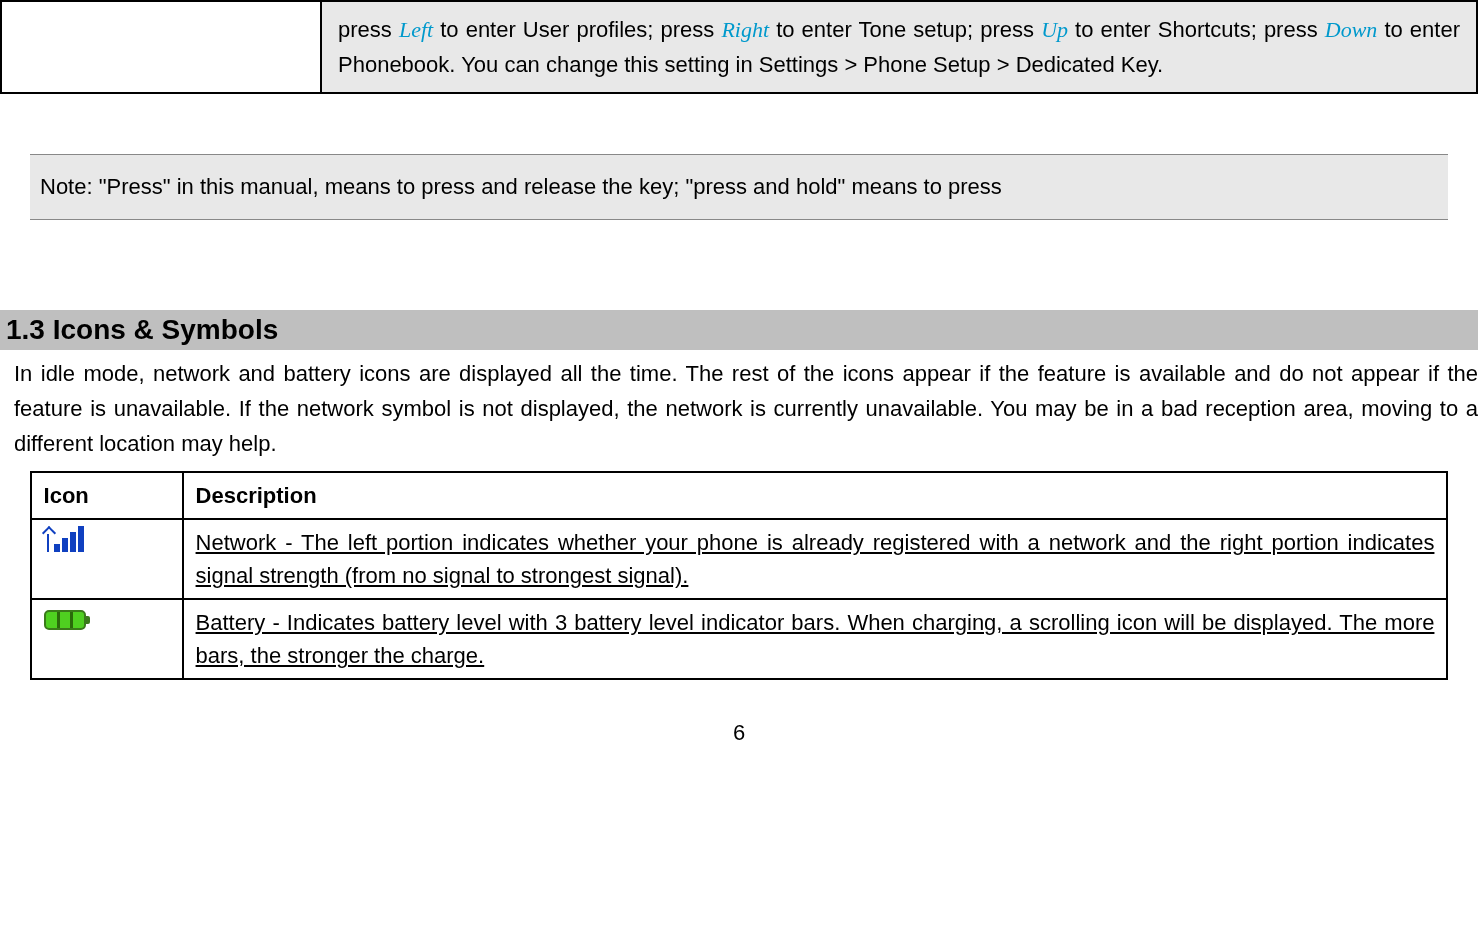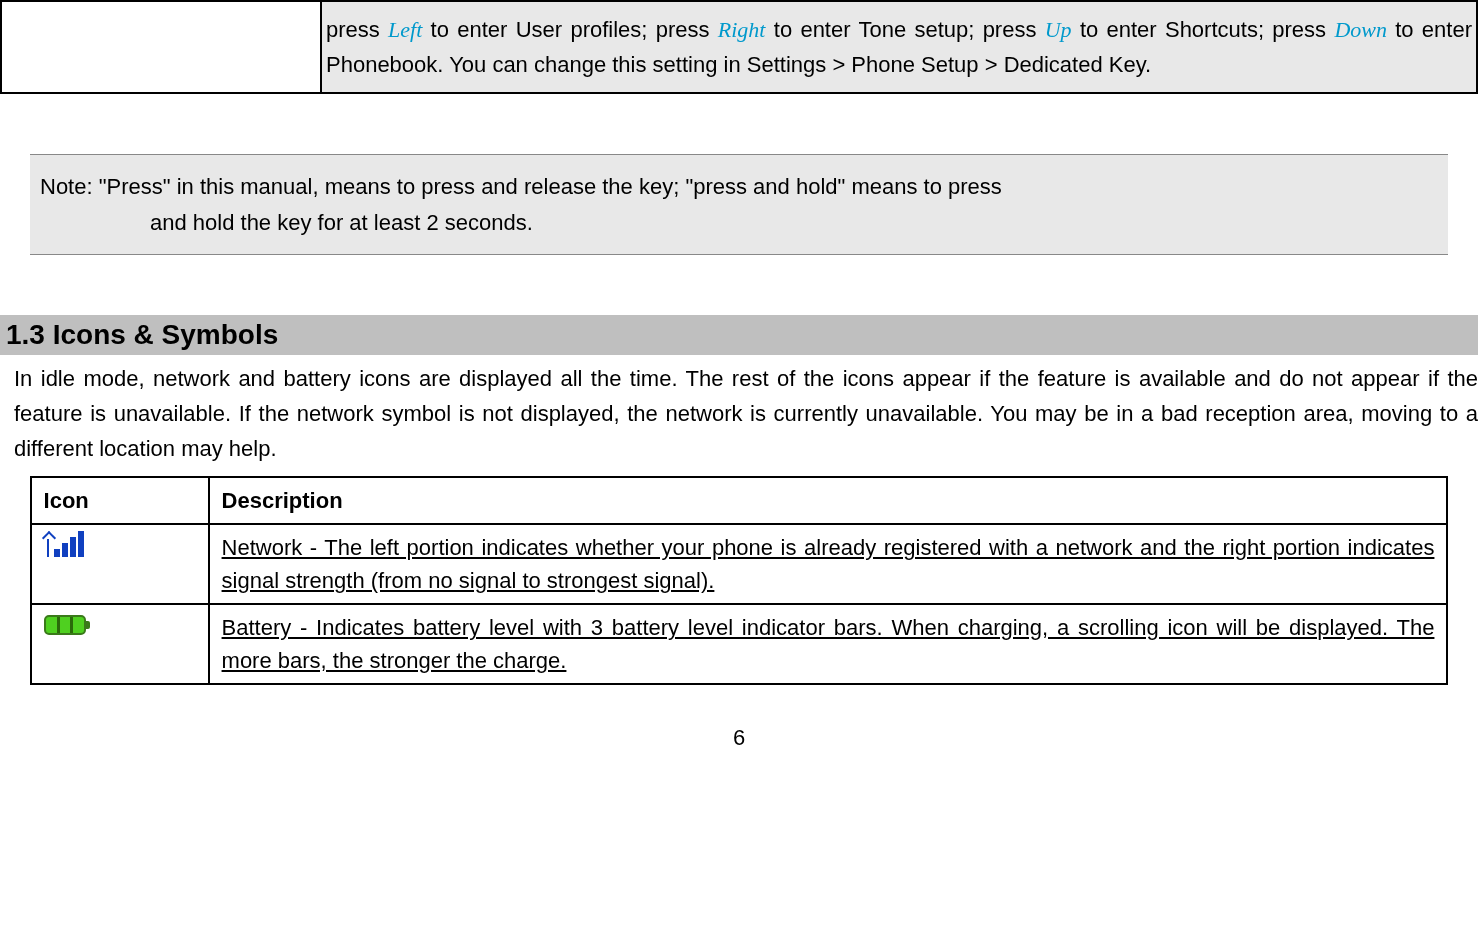--- a/index.html
+++ b/index.html
@@ -15,21 +15,21 @@
       width: 1478px;
       padding: 0;
     }
     .top-table {
       width: 100%;
       border-collapse: collapse;
       border: 2px solid #000;
     }
     .top-table td {
       border: 2px solid #000;
-      padding: 10px 4px;
+      padding: 10px 16px;
       vertical-align: top;
     }
     .top-table .left-col {
       width: 320px;
       background: #fff;
     }
     .top-table .right-col {
       background: #e8e8e8;
       line-height: 1.6;
       text-align: justify;
@@ -49,21 +49,21 @@
     }
     .note-box .indent {
       padding-left: 110px;
       display: block;
     }
     .section-heading {
       background: #bfbfbf;
       font-size: 28px;
       font-weight: bold;
       padding: 4px 6px;
-      margin-top: 60px;
+      margin-top: 90px;
     }
     .body-text {
       line-height: 1.6;
       text-align: justify;
       margin-top: 6px;
       margin-left: 14px;
     }
     .icon-table {
       width: 96%;
       margin: 10px auto 0 auto;
@@ -74,21 +74,21 @@
       border: 2px solid #000;
       padding: 6px 12px;
       vertical-align: top;
       text-align: left;
       line-height: 1.5;
     }
     .icon-table th {
       font-weight: bold;
     }
     .icon-table .icon-col {
-      width: 178px;
+      width: 152px;
       margin-left: 38px;
     }
     .icon-table .desc-col {
       text-align: justify;
       text-decoration: underline;
     }
     .page-number {
       text-align: center;
       margin-top: 40px;
       font-size: 22px;
@@ -163,21 +163,20 @@
     <td class="left-col"></td>
     <td class="right-col">
       <span>press </span><span class="italic-blue">Left</span><span> to enter User profiles; press </span><span class="italic-blue">Right</span><span> to enter Tone setup; press </span><span class="italic-blue">Up</span><span> to enter Shortcuts; press </span><span class="italic-blue">Down</span><span> to enter Phonebook. You can change this setting in Settings &gt; Phone Setup &gt; Dedicated Key.</span>
     </td>
   </tr>
 </tbody>
   </table>
 
 <div class="note-box">
   <span>Note: "Press" in this manual, means to press and release the key; "press and hold" means to press</span>
-  <span class="indent">and hold the key for at least 2 seconds.</span>
 </div>
 
 <h2 class="section-heading">1.3  Icons &amp; Symbols</h2>
 
 <p class="body-text">In idle mode, network and battery icons are displayed all the time. The rest of the icons appear if the feature is available and do not appear if the feature is unavailable. If the network symbol is not displayed, the network is currently unavailable. You may be in a bad reception area, moving to a different location may help.</p>
 
 <table class="icon-table">
   <tbody>
       <tr>
     <th class="icon-col">Icon</th>

